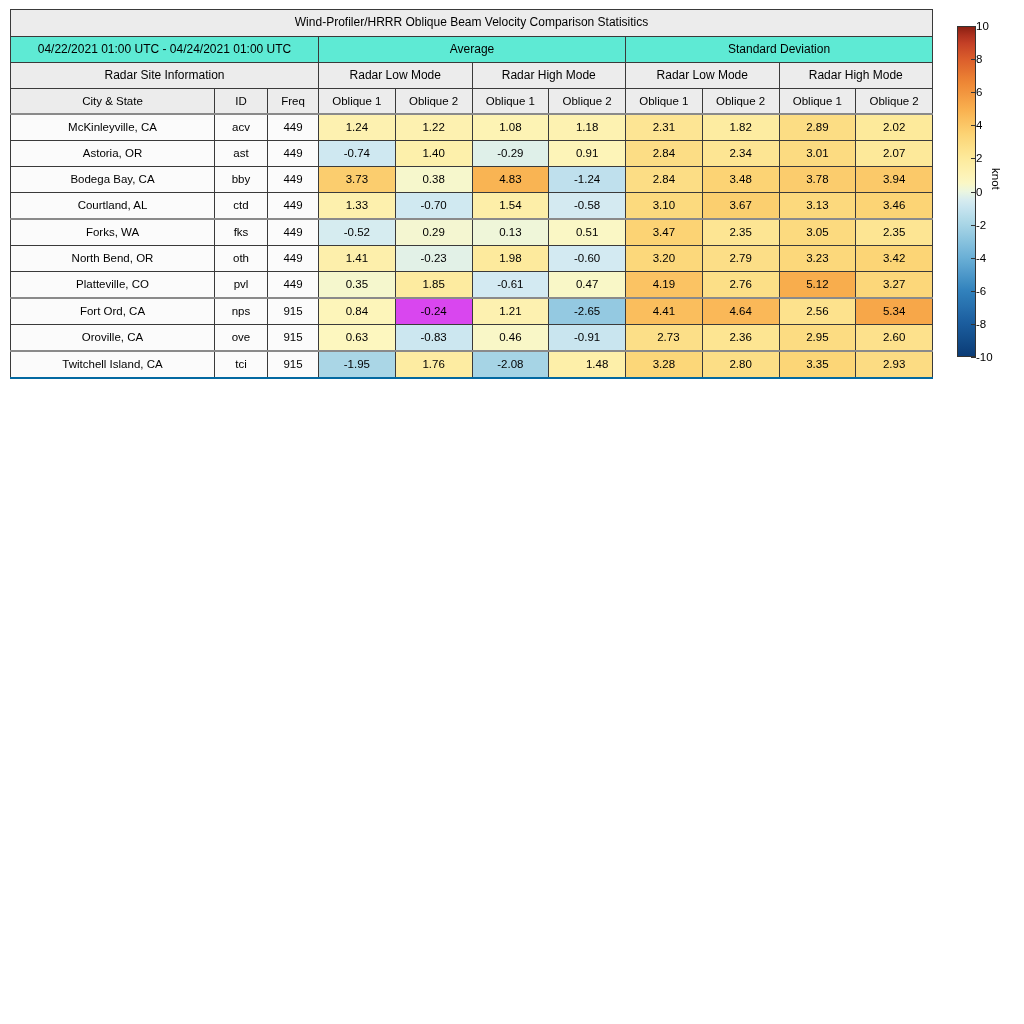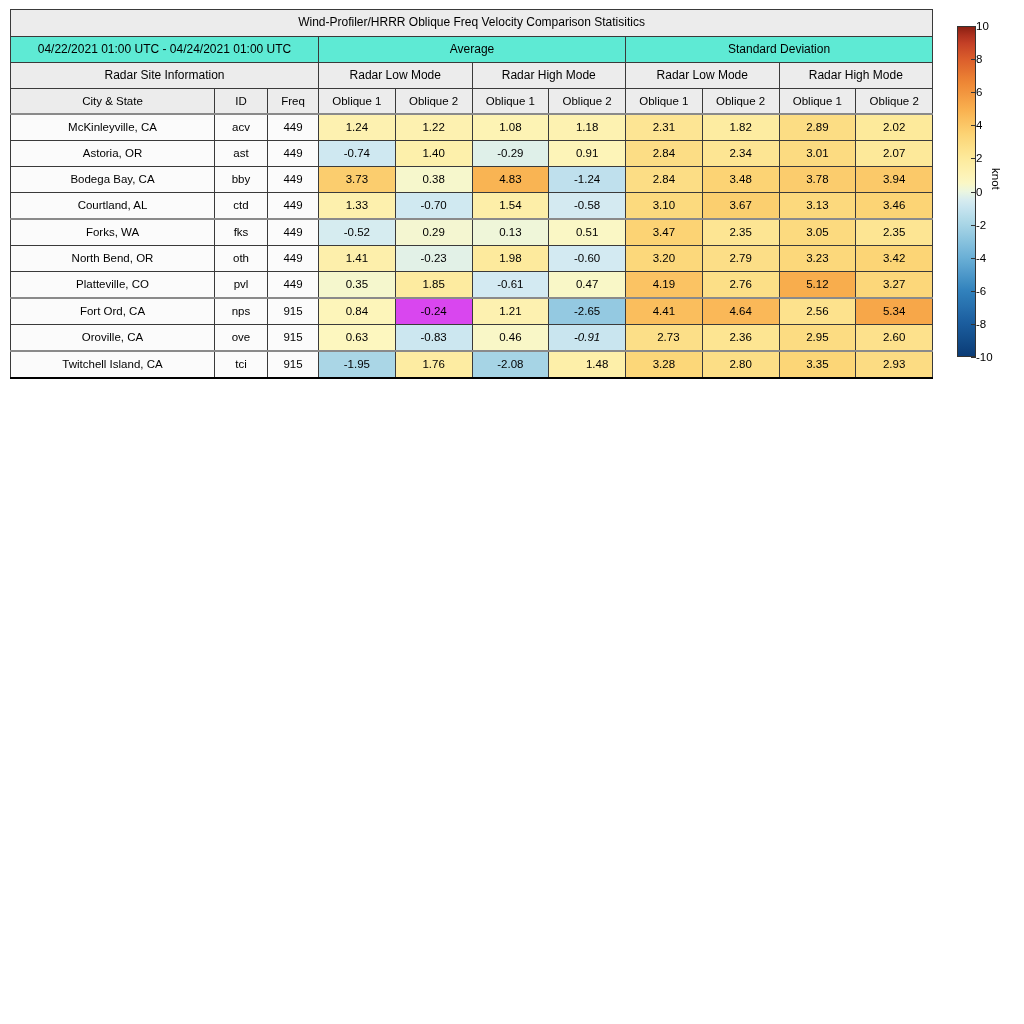--- a/index.html
+++ b/index.html
@@ -78,21 +78,21 @@
     font-size: 11.5px;
     background: #fbfbfb;
   }
   tr.data-row td.val {
     background: #ffffff;
   }
   tr.data-row.sep td {
     border-top: 2px solid #8a8a8a;
   }
   tr.data-row:last-child td {
-    border-bottom: 2px solid #000000;
+    border-bottom: 2px solid #0369a1;
   }
 
   td.city { text-align: center; }
 
   
   col.c-city { width: 204px; }
   col.c-id   { width: 53px; }
   col.c-freq { width: 51px; }
   col.c-val  { width: 76.75px; }
 
@@ -150,21 +150,21 @@
           <col class="c-val">
           <col class="c-val">
           <col class="c-val">
         <col class="c-val">
           <col class="c-val">
           <col class="c-val">
           <col class="c-val">
       </colgroup>
       <thead>
         <tr class="title-row">
-          <th colspan="11">Wind-Profiler/HRRR Oblique Freq Velocity Comparison Statisitics</th>
+          <th colspan="11">Wind-Profiler/HRRR Oblique Beam Velocity Comparison Statisitics</th>
         </tr>
         <tr class="span-row">
           <th colspan="3">04/22/2021 01:00 UTC - 04/24/2021 01:00 UTC</th>
           <th colspan="4">Average</th>
           <th colspan="4">Standard Deviation</th>
         </tr>
         <tr class="group-row">
           <th colspan="3">Radar Site Information</th>
           <th colspan="2">Radar Low Mode</th>
           <th colspan="2">Radar High Mode</th>
@@ -290,21 +290,21 @@
             <td class="val" style="background: rgb(253, 226, 141);">2.56</td>
             <td class="val" style="background: rgb(247, 167, 73);">5.34</td>
           </tr>
           <tr class="data-row">
             <td class="city">Oroville, CA</td>
             <td>ove</td>
             <td>915</td>
             <td class="val" style="background: rgb(253, 247, 191);">0.63</td>
             <td class="val" style="background: rgb(204, 231, 240);">-0.83</td>
             <td class="val" style="background: rgb(249, 247, 199);">0.46</td>
-            <td class="val" style="background: rgb(201, 229, 239); font-style: italic;">-0.91</td>
+            <td class="val" style="background: rgb(201, 229, 239);">-0.91</td>
             <td class="val" style="background: rgb(252, 223, 136); padding-left: 9px;">2.73</td>
             <td class="val" style="background: rgb(253, 229, 146);">2.36</td>
             <td class="val" style="background: rgb(252, 220, 130);">2.95</td>
             <td class="val" style="background: rgb(253, 225, 140);">2.60</td>
           </tr>
           <tr class="data-row sep">
             <td class="city">Twitchell Island, CA</td>
             <td>tci</td>
             <td>915</td>
             <td class="val" style="background: rgb(170, 214, 230);">-1.95</td>

